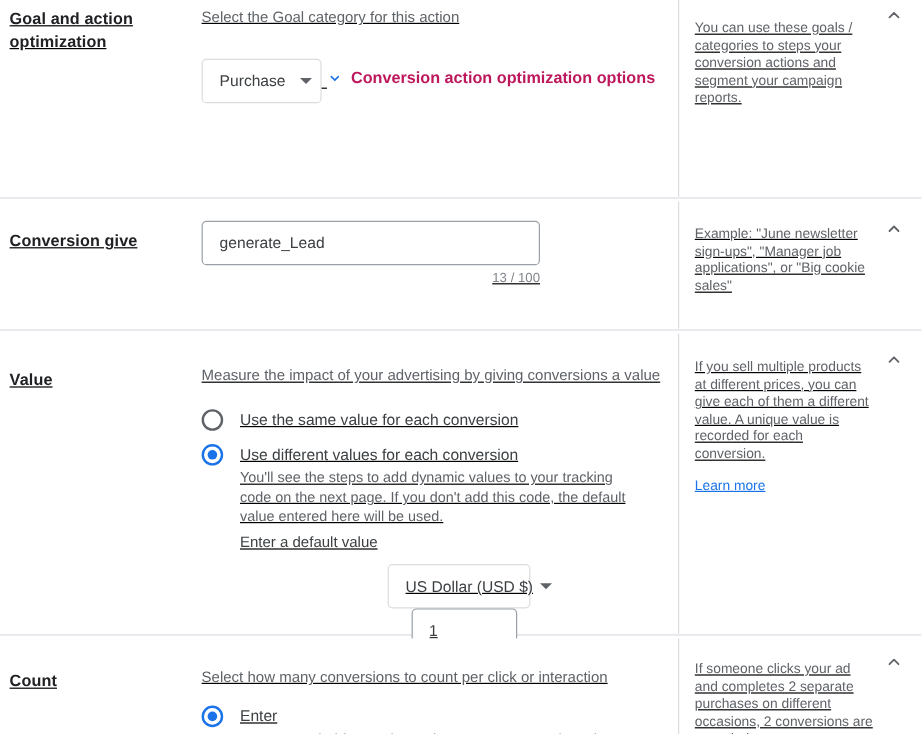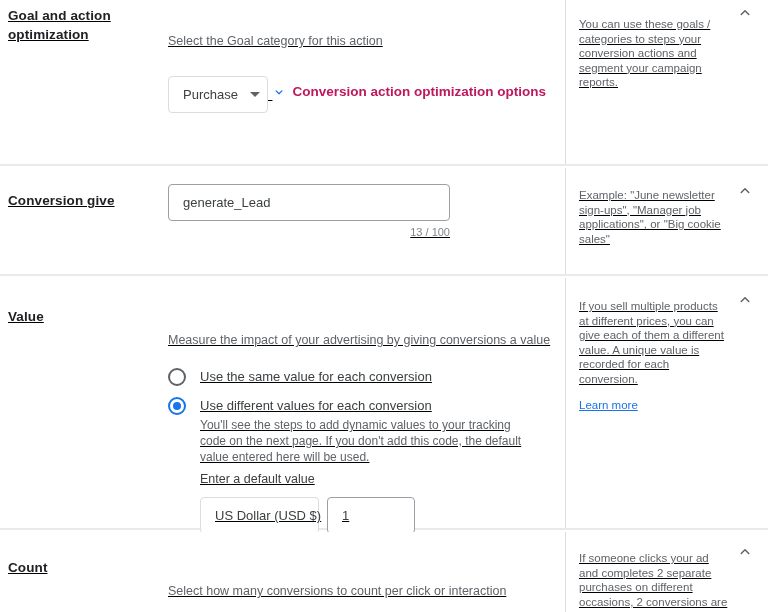--- a/index.html
+++ b/index.html
@@ -51,21 +51,21 @@
     font-size: 11.5px; color: #1a73e8; line-height: 14.5px;
     text-decoration: underline; margin-top: 12px; cursor: pointer;
   }
   .collapse-chevron {
     position: absolute; right: 14px; top: 4px;
     width: 18px; height: 18px; cursor: pointer;
   }
   .collapse-chevron svg { display:block; }
 
   .sub-text {
-    font-size: 12.5px; color: #5f6368; line-height: 17px; margin-top: 27px;
+    font-size: 12.5px; color: #5f6368; line-height: 17px;
   }
 
   
   .select-box {
     display: inline-flex; align-items: center; justify-content: space-between;
     border: 1px solid #dadce0; border-radius: 4px;
     background: #fff; cursor: pointer;
     height: 37px; padding: 0 11px 0 14px;
   }
   .select-box .sel-label {
@@ -197,21 +197,21 @@
         </div>
 
         <div class="radio-row" style="margin-top:10px;">
           <div class="radio checked"></div>
           <div class="radio-label">Use different values for each conversion</div>
         </div>
         <div class="radio-desc" style="width:330px;">You'll see the steps to add dynamic values to your tracking code on the next page. If you don't add this code, the default value entered here will be used.</div>
 
         <div style="margin-left:32px; margin-top:6px;">
           <div class="field-label">Enter a default value</div>
-          <div style="display:flex; align-items:center; margin-top:9px;">
+          <div style="display:flex; align-items:center; margin-top:9px;flex-direction:column;">
             <div class="select-box" style="width:119px;">
               <span class="sel-label">US Dollar (USD $)</span>
               <span class="caret" style="margin-left:6px;"></span>
             </div>
             <input class="text-input" style="width: 88px; margin-left: 8px; border-color: rgb(154, 160, 166);" value="1">
           </div>
         </div>
 
         <div class="radio-row" style="margin-top:19px;">
           <div class="radio"></div>
@@ -234,21 +234,21 @@
 
   <div class="section" style="height:80px;">
     <div class="section-inner" style="height:80px;">
       <div class="label-col" style="padding-top:26px;">
         <div class="section-title">Count</div>
       </div>
       <div class="content-col" style="padding-top:24px;">
         <div class="sub-text">Select how many conversions to count per click or interaction</div>
         <div class="radio-row" style="margin-top:14px;">
           <div class="radio checked"></div>
-          <div class="radio-label">Dollar</div>
+          <div class="radio-label">Enter</div>
         </div>
         <div class="radio-desc" style="width:340px;">Recommended for purchases because every purchase is valuable.</div>
       </div>
       <div class="help-col" style="padding-top:19px;">
         <div class="help-text">If someone clicks your ad and completes 2 separate purchases on different occasions, 2 conversions are recorded</div>
         <div class="collapse-chevron" style="top:11px;">
           <svg width="18" height="18" viewBox="0 0 24 24">
               <path d="M7 14l5-5 5 5" fill="none" stroke="#5f6368" stroke-width="2" stroke-linecap="round" stroke-linejoin="round"></path>
             </svg>
         </div>

